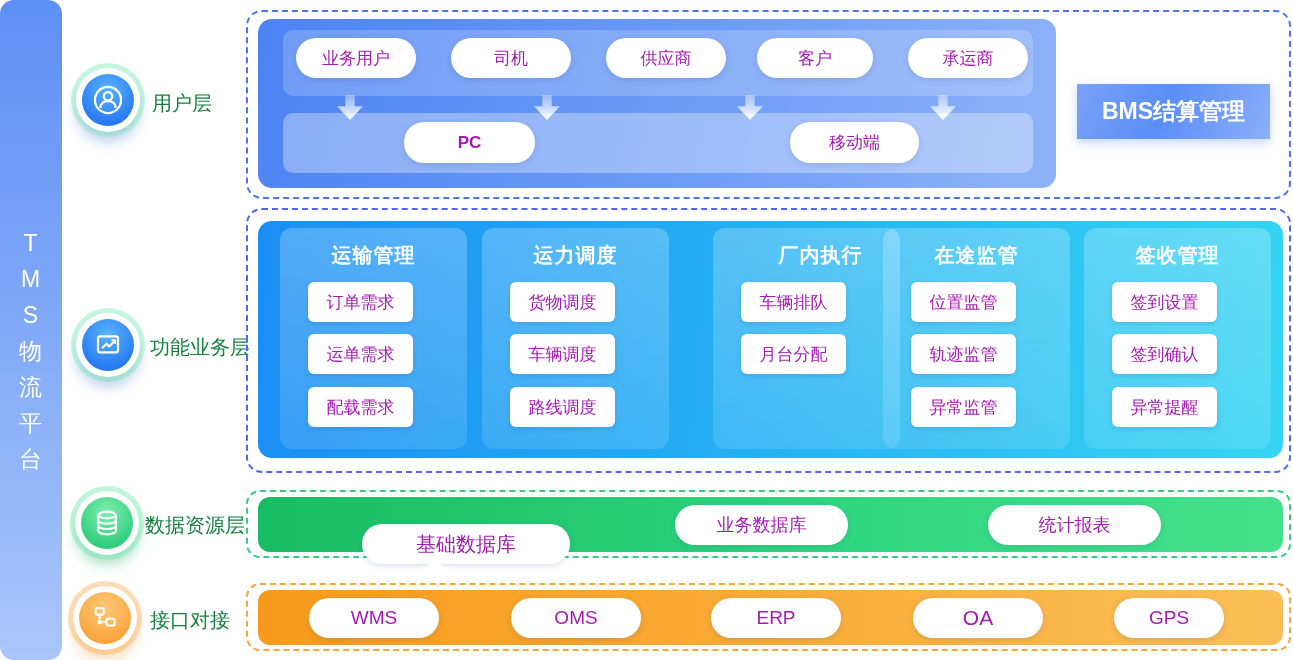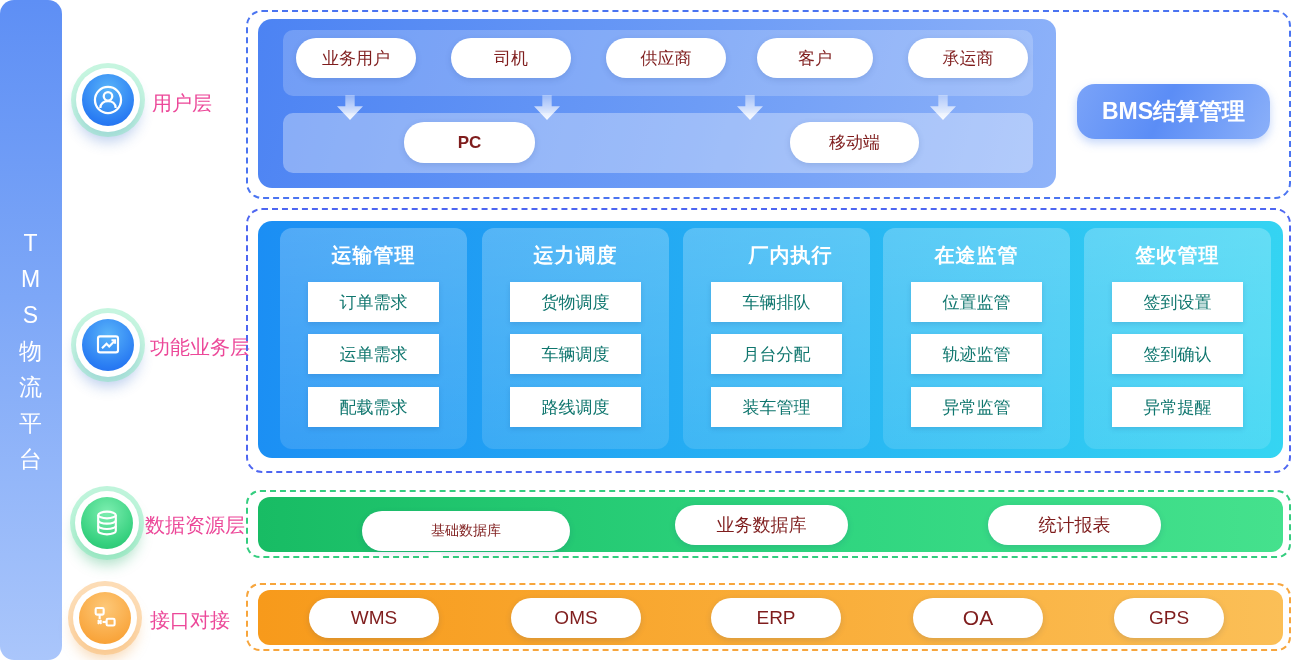--- a/index.html
+++ b/index.html
@@ -14,56 +14,56 @@
 
   
   .layer-icon { position:absolute; width:64px; height:64px; border-radius:50%; background:#fff; }
   .layer-icon.glow-green  { box-shadow:0 0 0 5px rgba(116,233,178,.40), 0 10px 14px rgba(40,100,200,.30); }
   .layer-icon.glow-green2 { box-shadow:0 0 0 5px rgba(116,233,178,.45), 0 10px 14px rgba(30,170,100,.35); }
   .layer-icon.glow-orange { box-shadow:0 0 0 5px rgba(250,180,95,.45), 0 10px 14px rgba(235,150,50,.35); }
   .icon-core { position:absolute; inset:6px; border-radius:50%; display:flex; align-items:center; justify-content:center; }
   .core-blue   { background:radial-gradient(circle at 50% 30%, #59b4f9 0%, #2a7df3 70%, #1f66ee 100%); }
   .core-green  { background:radial-gradient(circle at 50% 30%, #7deeb0 0%, #35d07e 70%, #25bd6d 100%); }
   .core-orange { background:radial-gradient(circle at 50% 30%, #fdc878 0%, #f9a53c 75%, #f79a27 100%); }
-  .layer-label { position:absolute; font-size:20px; color:#ec4899; white-space:nowrap; }
+  .layer-label { position:absolute; font-size:20px; color:#15803d; white-space:nowrap; }
 
   
   .dash { position:absolute; border-radius:16px; }
   .dash-blue   { border:2px dashed #4a74f1; }
   .dash-indigo { border:2px dashed #4e66f1; }
   .dash-green  { border:2px dashed #34cd7f; }
   .dash-orange { border:2px dashed #f7a53c; }
 
   
   .users-panel { position:absolute; left:258px; top:19px; width:798px; height:169px; border-radius:14px;
     background:linear-gradient(105deg,#4c83f3 0%,#6d9cf6 55%,#8fb3f9 100%); }
   .strip { position:absolute; left:283px; width:750px; border-radius:10px; }
   .strip1 { top:30px; height:66px; background:rgba(255,255,255,.20); }
   .strip2 { top:113px; height:60px; background:rgba(255,255,255,.33); }
 
   .chip { position:absolute; background:#fff; border-radius:20px; display:flex; align-items:center; justify-content:center;
-    font-size:17px; color:#7f1d1d; box-shadow:0 2px 6px rgba(25,60,130,.15); }
+    font-size:17px; color:#a21caf; box-shadow:0 2px 6px rgba(25,60,130,.15); }
 
   .arrow-sm { position:absolute; width:26px; height:25px; top:95px;
     background:linear-gradient(180deg,rgba(255,255,255,.35) 0%,rgba(255,255,255,.95) 100%);
     clip-path:polygon(32% 0, 68% 0, 68% 45%, 100% 45%, 50% 100%, 0 45%, 32% 45%); }
 
-  .bms-btn { position:absolute; left:1077px; top:84px; width:193px; height:55px; border-radius:18px;
+  .bms-btn { position:absolute; left:1077px; top:84px; width:193px; height:55px; border-radius:0;
     background:linear-gradient(115deg,#7aa3f8 0%,#5b8df6 45%,#8bb0f9 100%);
     display:flex; align-items:center; justify-content:center; color:#fff; font-size:23px; font-weight:700;
     box-shadow:0 4px 10px rgba(90,140,240,.35); }
 
   
   .func-panel { position:absolute; left:258px; top:221px; width:1025px; height:237px; border-radius:14px;
     background:linear-gradient(95deg,#1b8ef4 0%,#27b5f3 55%,#35d5f2 100%); }
   .func-col { position:absolute; top:228px; width:187px; height:221px; border-radius:12px;
     background:linear-gradient(180deg,rgba(255,255,255,.24) 0%,rgba(255,255,255,.12) 100%); }
   .col-title { margin-top:14px; text-align:center; color:#fff; font-size:20px; font-weight:700; letter-spacing:1px; }
-  .col-chip { position:absolute; left:28px; width:131px; height:40px; border-radius:0; background:#fff;
-    display:flex; align-items:center; justify-content:center; font-size:17px; color:#0f766e;
+  .col-chip { position:absolute; left:28px; width:105px; height:40px; border-radius:6px; background:#fff;
+    display:flex; align-items:center; justify-content:center; font-size:17px; color:#a21caf;
     box-shadow:0 2px 5px rgba(20,80,150,.18); }
   .col-chip.r1 { top:54px; } .col-chip.r2 { top:106px; } .col-chip.r3 { top:159px; }
 
   
   .data-bar { position:absolute; left:258px; top:497px; width:1025px; height:55px; border-radius:12px;
     background:linear-gradient(90deg,#18bc64 0%,#2fd57f 55%,#45e18d 100%); }
   
   .if-bar { position:absolute; left:258px; top:590px; width:1025px; height:55px; border-radius:12px;
     background:linear-gradient(90deg,#f79a1b 0%,#f9ac37 50%,#fbbf57 100%); }
 
@@ -166,44 +166,43 @@
     <div class="col-chip r3">配载需求</div>
   </div>
 
   <div class="func-col" style="left:482px;">
     <div class="col-title">运力调度</div>
     <div class="col-chip r1">货物调度</div>
     <div class="col-chip r2">车辆调度</div>
     <div class="col-chip r3">路线调度</div>
   </div>
 
-  <div class="func-col" style="left:683px;padding-left:28px;">
+  <div class="func-col" style="left:713px;padding-left:28px;">
     <div class="col-title">厂内执行</div>
     <div class="col-chip r1">车辆排队</div>
     <div class="col-chip r2">月台分配</div>
-    <div class="col-chip r3">装车管理</div>
   </div>
 
   <div class="func-col" style="left:883px;">
     <div class="col-title">在途监管</div>
     <div class="col-chip r1">位置监管</div>
     <div class="col-chip r2">轨迹监管</div>
     <div class="col-chip r3">异常监管</div>
   </div>
 
   <div class="func-col" style="left:1084px;">
     <div class="col-title">签收管理</div>
     <div class="col-chip r1">签到设置</div>
     <div class="col-chip r2">签到确认</div>
     <div class="col-chip r3">异常提醒</div>
   </div>
 
   <div class="dash dash-green" style="left:246px; top:490px; width:1045px; height:68px; border-radius:14px;"></div>
   <div class="data-bar"></div>
-  <div class="chip" style="left:362px; top:511px; width:208px; height:40px; font-size:14px;">基础数据库</div>
+  <div class="chip" style="left:362px; top:524px; width:208px; height:40px; font-size:20px;">基础数据库</div>
   <div class="chip" style="left:675px; top:505px; width:173px; height:40px; font-size:18px;">业务数据库</div>
   <div class="chip" style="left:988px; top:505px; width:173px; height:40px; font-size:18px;">统计报表</div>
 
   <div class="arrow-lg"></div>
 
   <div class="dash dash-orange" style="left:246px; top:583px; width:1045px; height:68px; border-radius:14px;"></div>
   <div class="if-bar"></div>
   <div class="chip" style="left:309px; top:598px; width:130px; height:40px; font-size:19px;">WMS</div>
   <div class="chip" style="left:511px; top:598px; width:130px; height:40px; font-size:19px;">OMS</div>
   <div class="chip" style="left:711px; top:598px; width:130px; height:40px; font-size:19px;">ERP</div>

